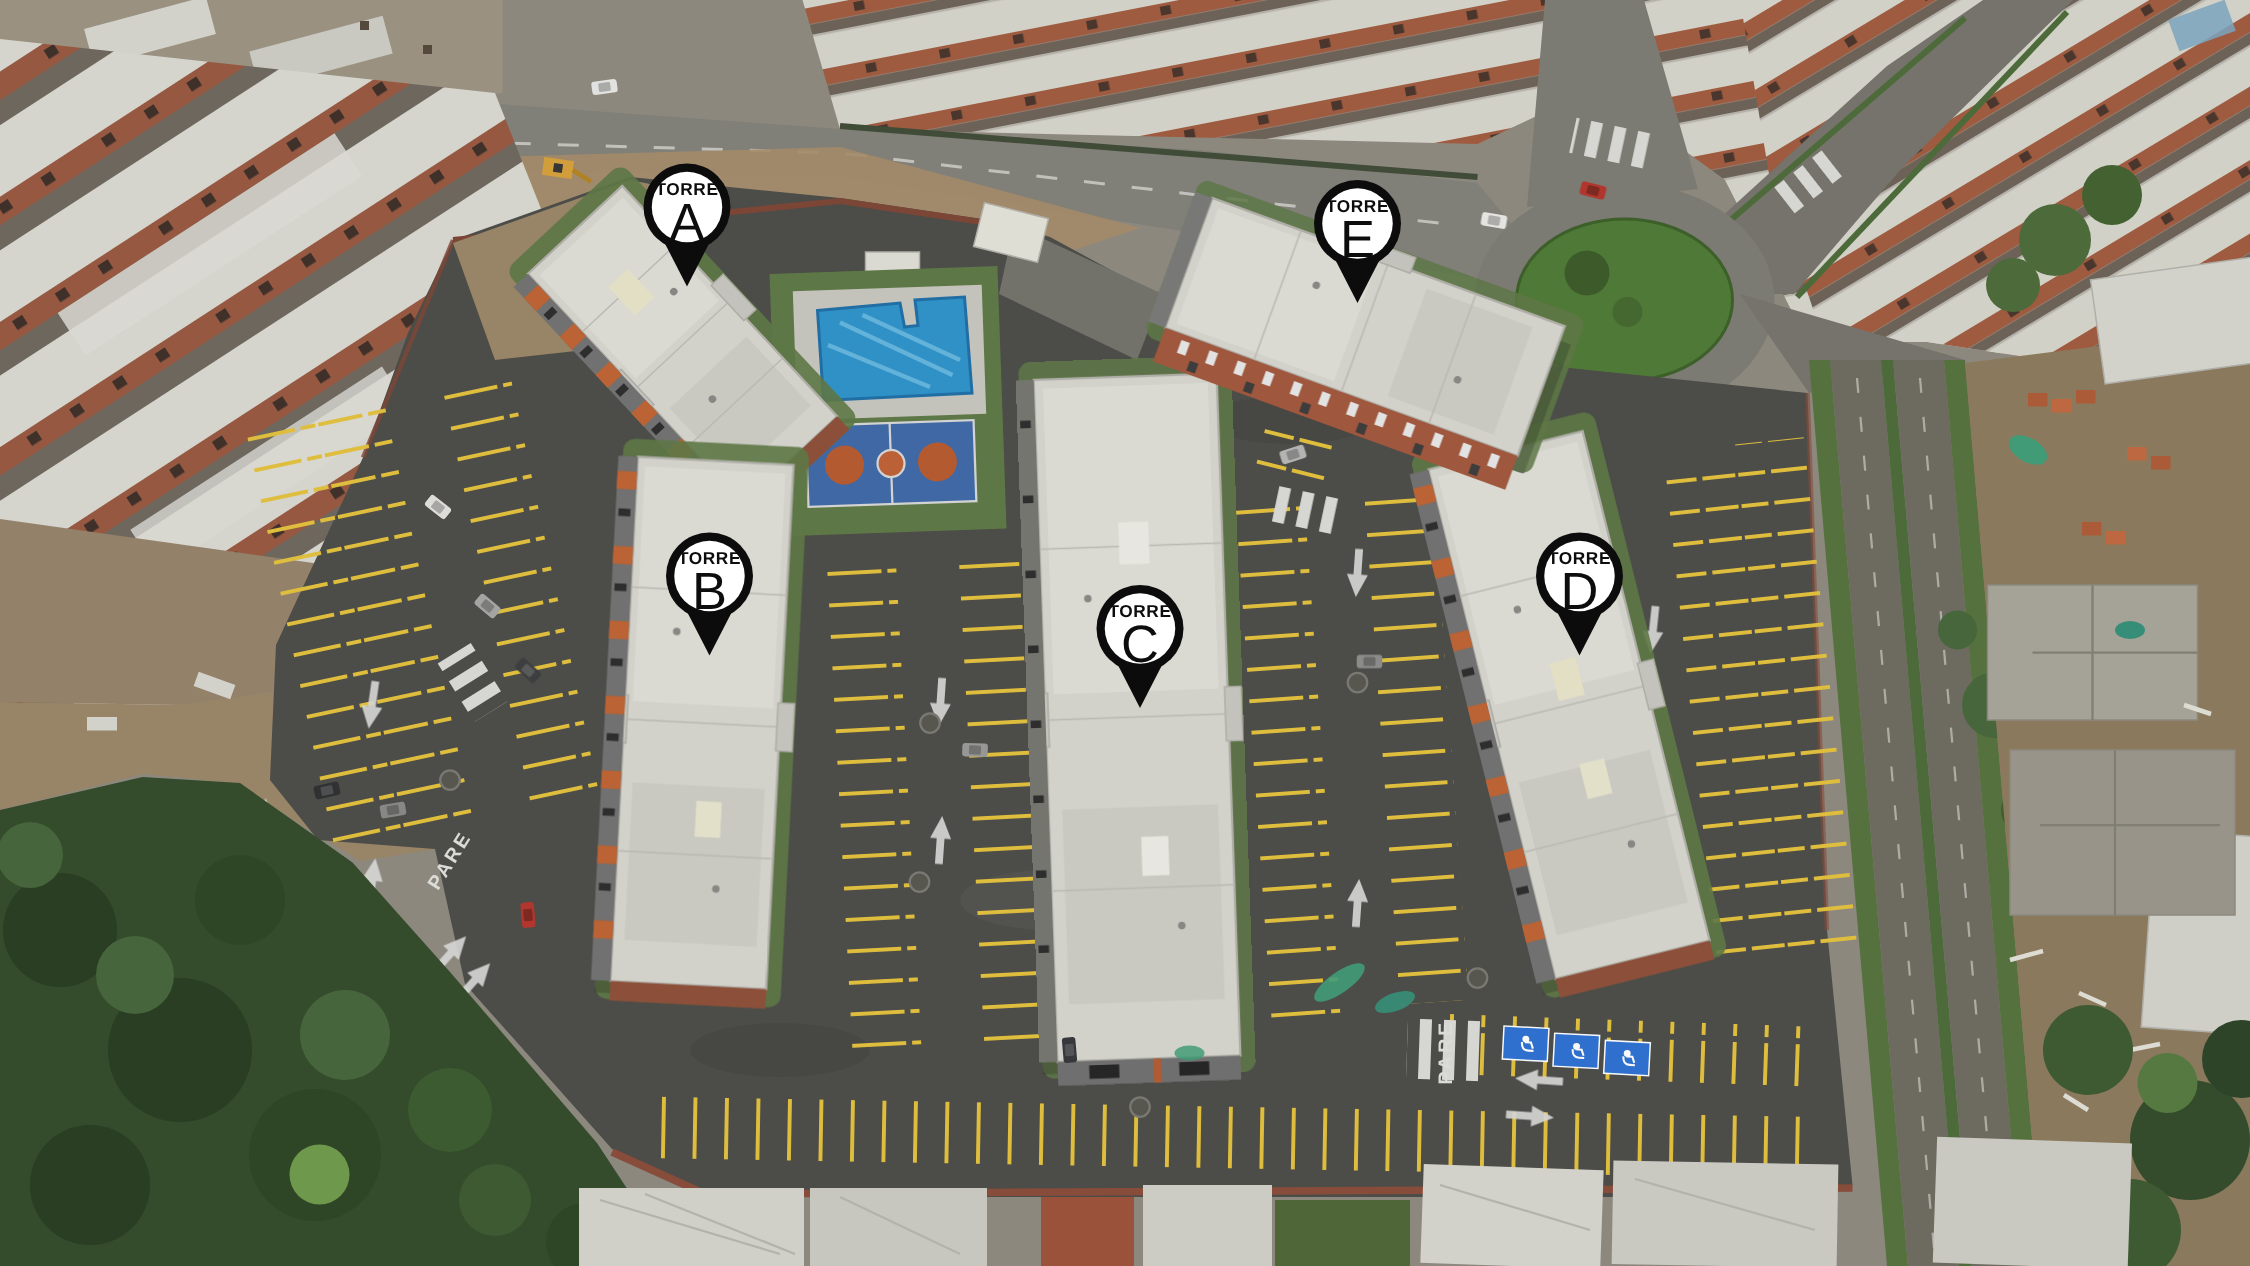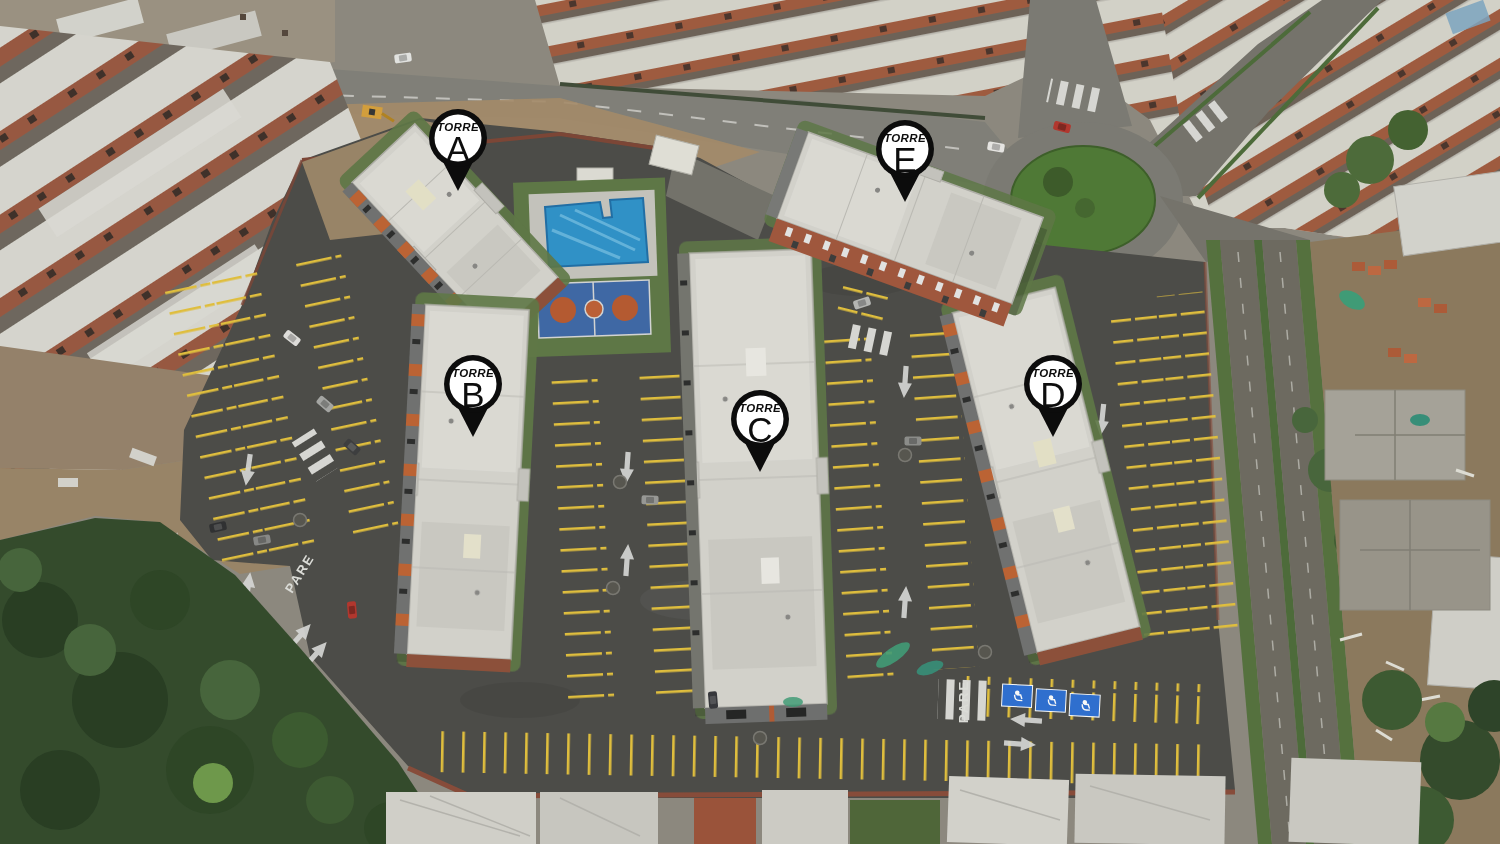--- a/index.html
+++ b/index.html
@@ -10,21 +10,21 @@
   .c-asphalt{fill:var(--asphalt,#4b4a47);}
   .c-roof{fill:var(--roof_white,#d8d6d0);}
   .c-yellow{fill:var(--stall_yellow,#e6c23c);}
   .c-pool{fill:var(--pool_blue,#2e93cc);}
   .c-grass{fill:var(--grass,#5e7845);}
   .c-forest{fill:var(--forest,#32492a);}
   .road-text{font:bold 13px "Liberation Sans",sans-serif;fill:#e2e2de;letter-spacing:2px;}
   
   .marker{position:absolute;width:64px;height:84px;z-index:5;}
   .marker .prefix{position:absolute;top:13px;left:0;right:0;text-align:center;
-                  font-size:11.5px;font-weight:700;letter-spacing:.4px;color:#0d0d0d;font-style:italic;}
+                  font-size:11.5px;font-weight:700;letter-spacing:.4px;color:#0d0d0d;}
   .marker .letter{position:absolute;top:22px;left:0;right:0;text-align:center;
                   font-size:35px;font-weight:400;line-height:1.1;color:#0d0d0d;}
 </style>
 </head>
 <body>
 
 <div class="stage">
 <svg class="scene" width="1500" height="844" viewBox="0 0 1500 844">
   <defs>
     <pattern id="rowV" width="21" height="46" patternUnits="userSpaceOnUse">

